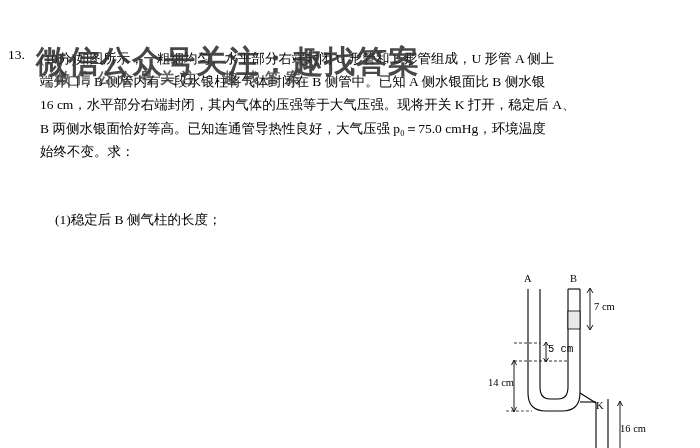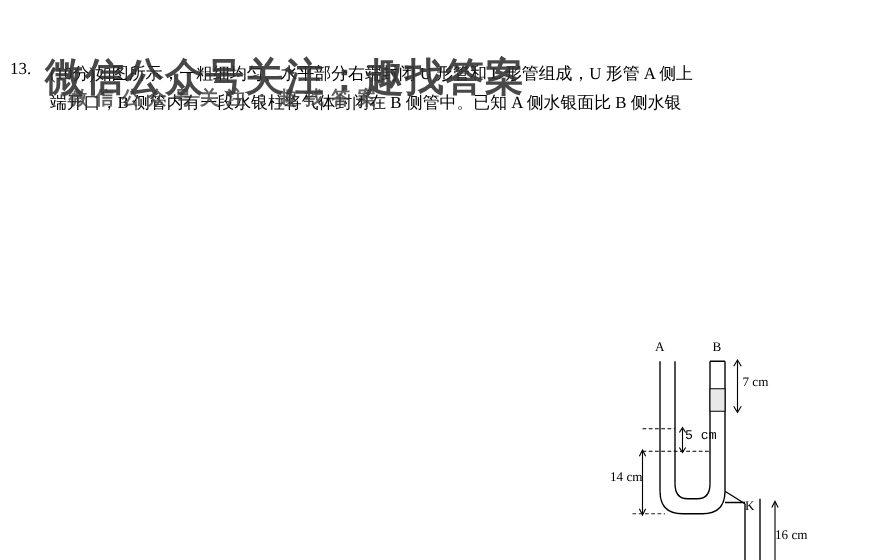--- a/index.html
+++ b/index.html
@@ -98,22 +98,26 @@
 </head>
 <body>
 
 <div id="page">
 
   <div class="q-number">13.</div>
 
   <div class="q-body">
     <p>(10分)如图所示，一粗细均匀、水平部分右端封闭 U 形管和 L 形管组成，U 形管 A 侧上</p>
     <p>端开口，B 侧管内有一段水银柱将气体封闭在 B 侧管中。已知 A 侧水银面比 B 侧水银</p>
+    <p>16 cm，水平部分右端封闭，其内气体的压强等于大气压强。现将开关 K 打开，稳定后 A、</p>
+    <p>B 两侧水银面恰好等高。已知连通管导热性良好，大气压强 p₀＝75.0 cmHg，环境温度</p>
+    <p>始终不变。求：</p>
   </div>
 
+  <div class="sub-q" id="sub1">(1)稳定后 B 侧气柱的长度；</div>
 
   <div class="watermark">微信公众号关注：趣找答案</div>
   <div class="watermark2">微信公众号关注：趣找答案</div>
 
   <div id="figure">
     <svg width="215" height="212" viewBox="0 0 215 212">
       <g stroke="#000" fill="none" stroke-width="1.1">
 
         <line x1="58" y1="18" x2="58" y2="122"></line>
         <line x1="70" y1="18" x2="70" y2="116"></line>

